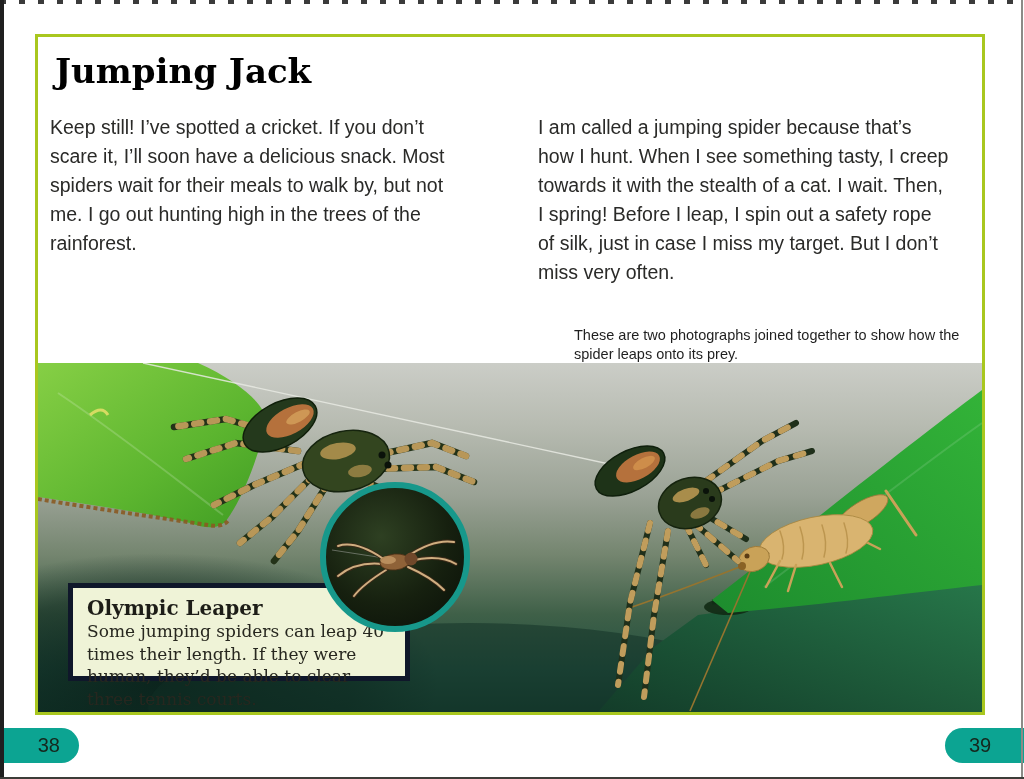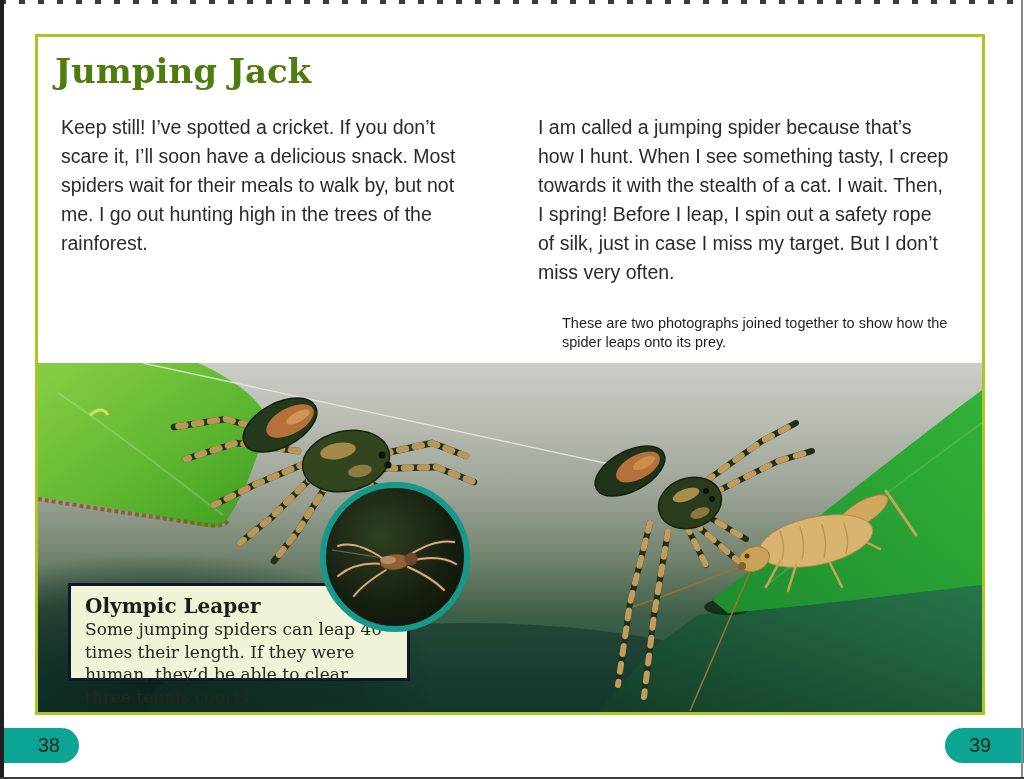--- a/index.html
+++ b/index.html
@@ -17,38 +17,38 @@
   .edge-bottom{position:absolute;left:0;right:0;bottom:0;height:2px;background:#3c3c38;z-index:20;}
 
   
   .frame{
     position:absolute;left:35px;top:34px;width:944px;height:675px;
     border:3px solid #a9c71f;background:#ffffff;
   }
   .page-title{
     position:absolute;left:17px;top:14px;margin:0;
     font-family:"DejaVu Serif","Liberation Serif",serif;
-    font-weight:bold;font-size:34px;color:#4d7c0f;letter-spacing:0px;
+    font-weight:bold;font-size:34px;color:#000000;letter-spacing:0px;
   }
   .col{position:absolute;top:76px;font-size:19.5px;line-height:29px;color:#2a2a28;margin:0;}
-  .col-left{left:23px;width:398px;}
+  .col-left{left:12px;width:398px;}
   .col-right{left:500px;width:414px;}
   .photo-caption{
-    position:absolute;left:524px;top:277px;width:400px;margin:0;
+    position:absolute;left:524px;top:277px;width:400px;margin:12px;
     font-size:14.5px;line-height:19px;color:#1f1f1f;
   }
 
   
   .photo{position:absolute;left:0;top:326px;width:944px;height:349px;overflow:hidden;}
   .photo svg{display:block;width:944px;height:349px;}
 
   
   .callout{
     position:absolute;left:30px;top:546px;width:342px;height:98px;z-index:2;
-    box-sizing:border-box;background:#eff3d7;border:3px solid #0f172a;
+    box-sizing:border-box;background:#eff3d7;border:5px solid #0f172a;
     padding:8px 14px 8px 14px;
     font-family:"DejaVu Serif","Liberation Serif",serif;color:#27271f;
   }
   .callout-title{margin:0;font-size:20px;font-weight:bold;line-height:24px;color:#1d1d17;}
   .callout-body{margin:0;font-size:17px;line-height:22.5px;}
 
   
   .inset{
     position:absolute;left:282px;top:445px;width:150px;height:150px;z-index:3;
     box-sizing:border-box;border:6px solid #17988b;border-radius:50%;

